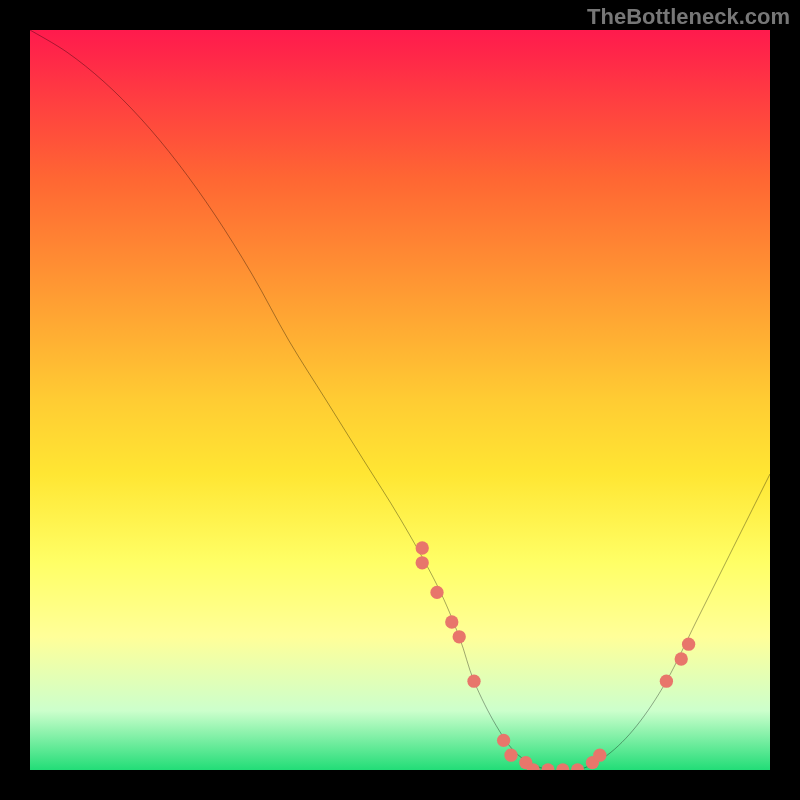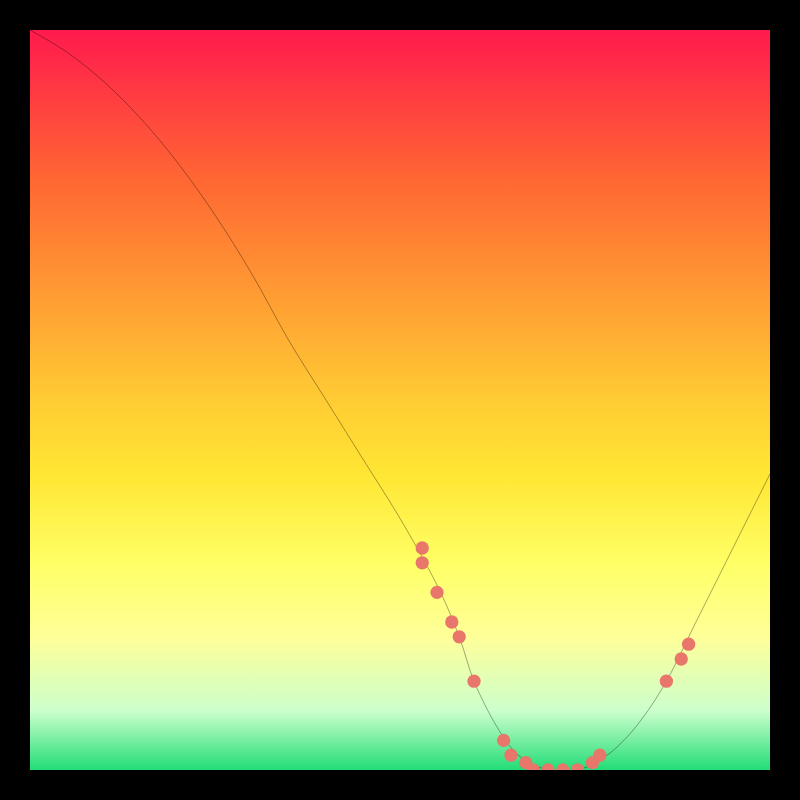--- a/index.html
+++ b/index.html
@@ -50,20 +50,21 @@
     left: 0;
     top: 0;
     width: 740px;
     height: 740px;
   }
 </style>
 </head>
 <body>
 
 <div class="container">
+  <div class="watermark">TheBottleneck.com</div>
   <div class="plot-area">
     <svg class="curve" viewBox="0 0 100 100" preserveAspectRatio="none">
       <path id="curve-path" fill="none" stroke="#000" stroke-width="0.35" vector-effect="non-scaling-stroke" d="M 0 0 C 0.83 0.50, 3.33 1.83, 5.00 3.00 C 6.67 4.17, 8.33 5.50, 10.00 7.00 C 11.67 8.50, 13.33 10.17, 15.00 12.00 C 16.67 13.83, 18.33 15.83, 20.00 18.00 C 21.67 20.17, 23.33 22.50, 25.00 25.00 C 26.67 27.50, 28.33 30.17, 30.00 33.00 C 31.67 35.83, 33.33 39.17, 35.00 42.00 C 36.67 44.83, 38.33 47.33, 40.00 50.00 C 41.67 52.67, 43.33 55.33, 45.00 58.00 C 46.67 60.67, 48.33 63.17, 50.00 66.00 C 51.67 68.83, 53.67 72.33, 55.00 75.00 C 56.33 77.67, 57.17 79.83, 58.00 82.00 C 58.83 84.17, 59.17 86.00, 60.00 88.00 C 60.83 90.00, 62.00 92.33, 63.00 94.00 C 64.00 95.67, 64.83 97.00, 66.00 98.00 C 67.17 99.00, 68.67 99.67, 70.00 100.00 C 71.33 100.33, 72.67 100.33, 74.00 100.00 C 75.33 99.67, 76.67 99.00, 78.00 98.00 C 79.33 97.00, 80.67 95.67, 82.00 94.00 C 83.33 92.33, 84.67 90.33, 86.00 88.00 C 87.33 85.67, 88.67 82.67, 90.00 80.00 C 91.33 77.33, 92.67 74.67, 94.00 72.00 C 95.33 69.33, 97.00 66.00, 98.00 64.00 C 99.00 62.00, 99.67 60.67, 100.00 60.00"></path>
       <g id="markers">
           <circle cx="53" cy="72" r="0.9" fill="#e8766b"></circle>
           <circle cx="53" cy="70" r="0.9" fill="#e8766b"></circle>
           <circle cx="55" cy="76" r="0.9" fill="#e8766b"></circle>
           <circle cx="57" cy="80" r="0.9" fill="#e8766b"></circle>
           <circle cx="58" cy="82" r="0.9" fill="#e8766b"></circle>
           <circle cx="60" cy="88" r="0.9" fill="#e8766b"></circle>

